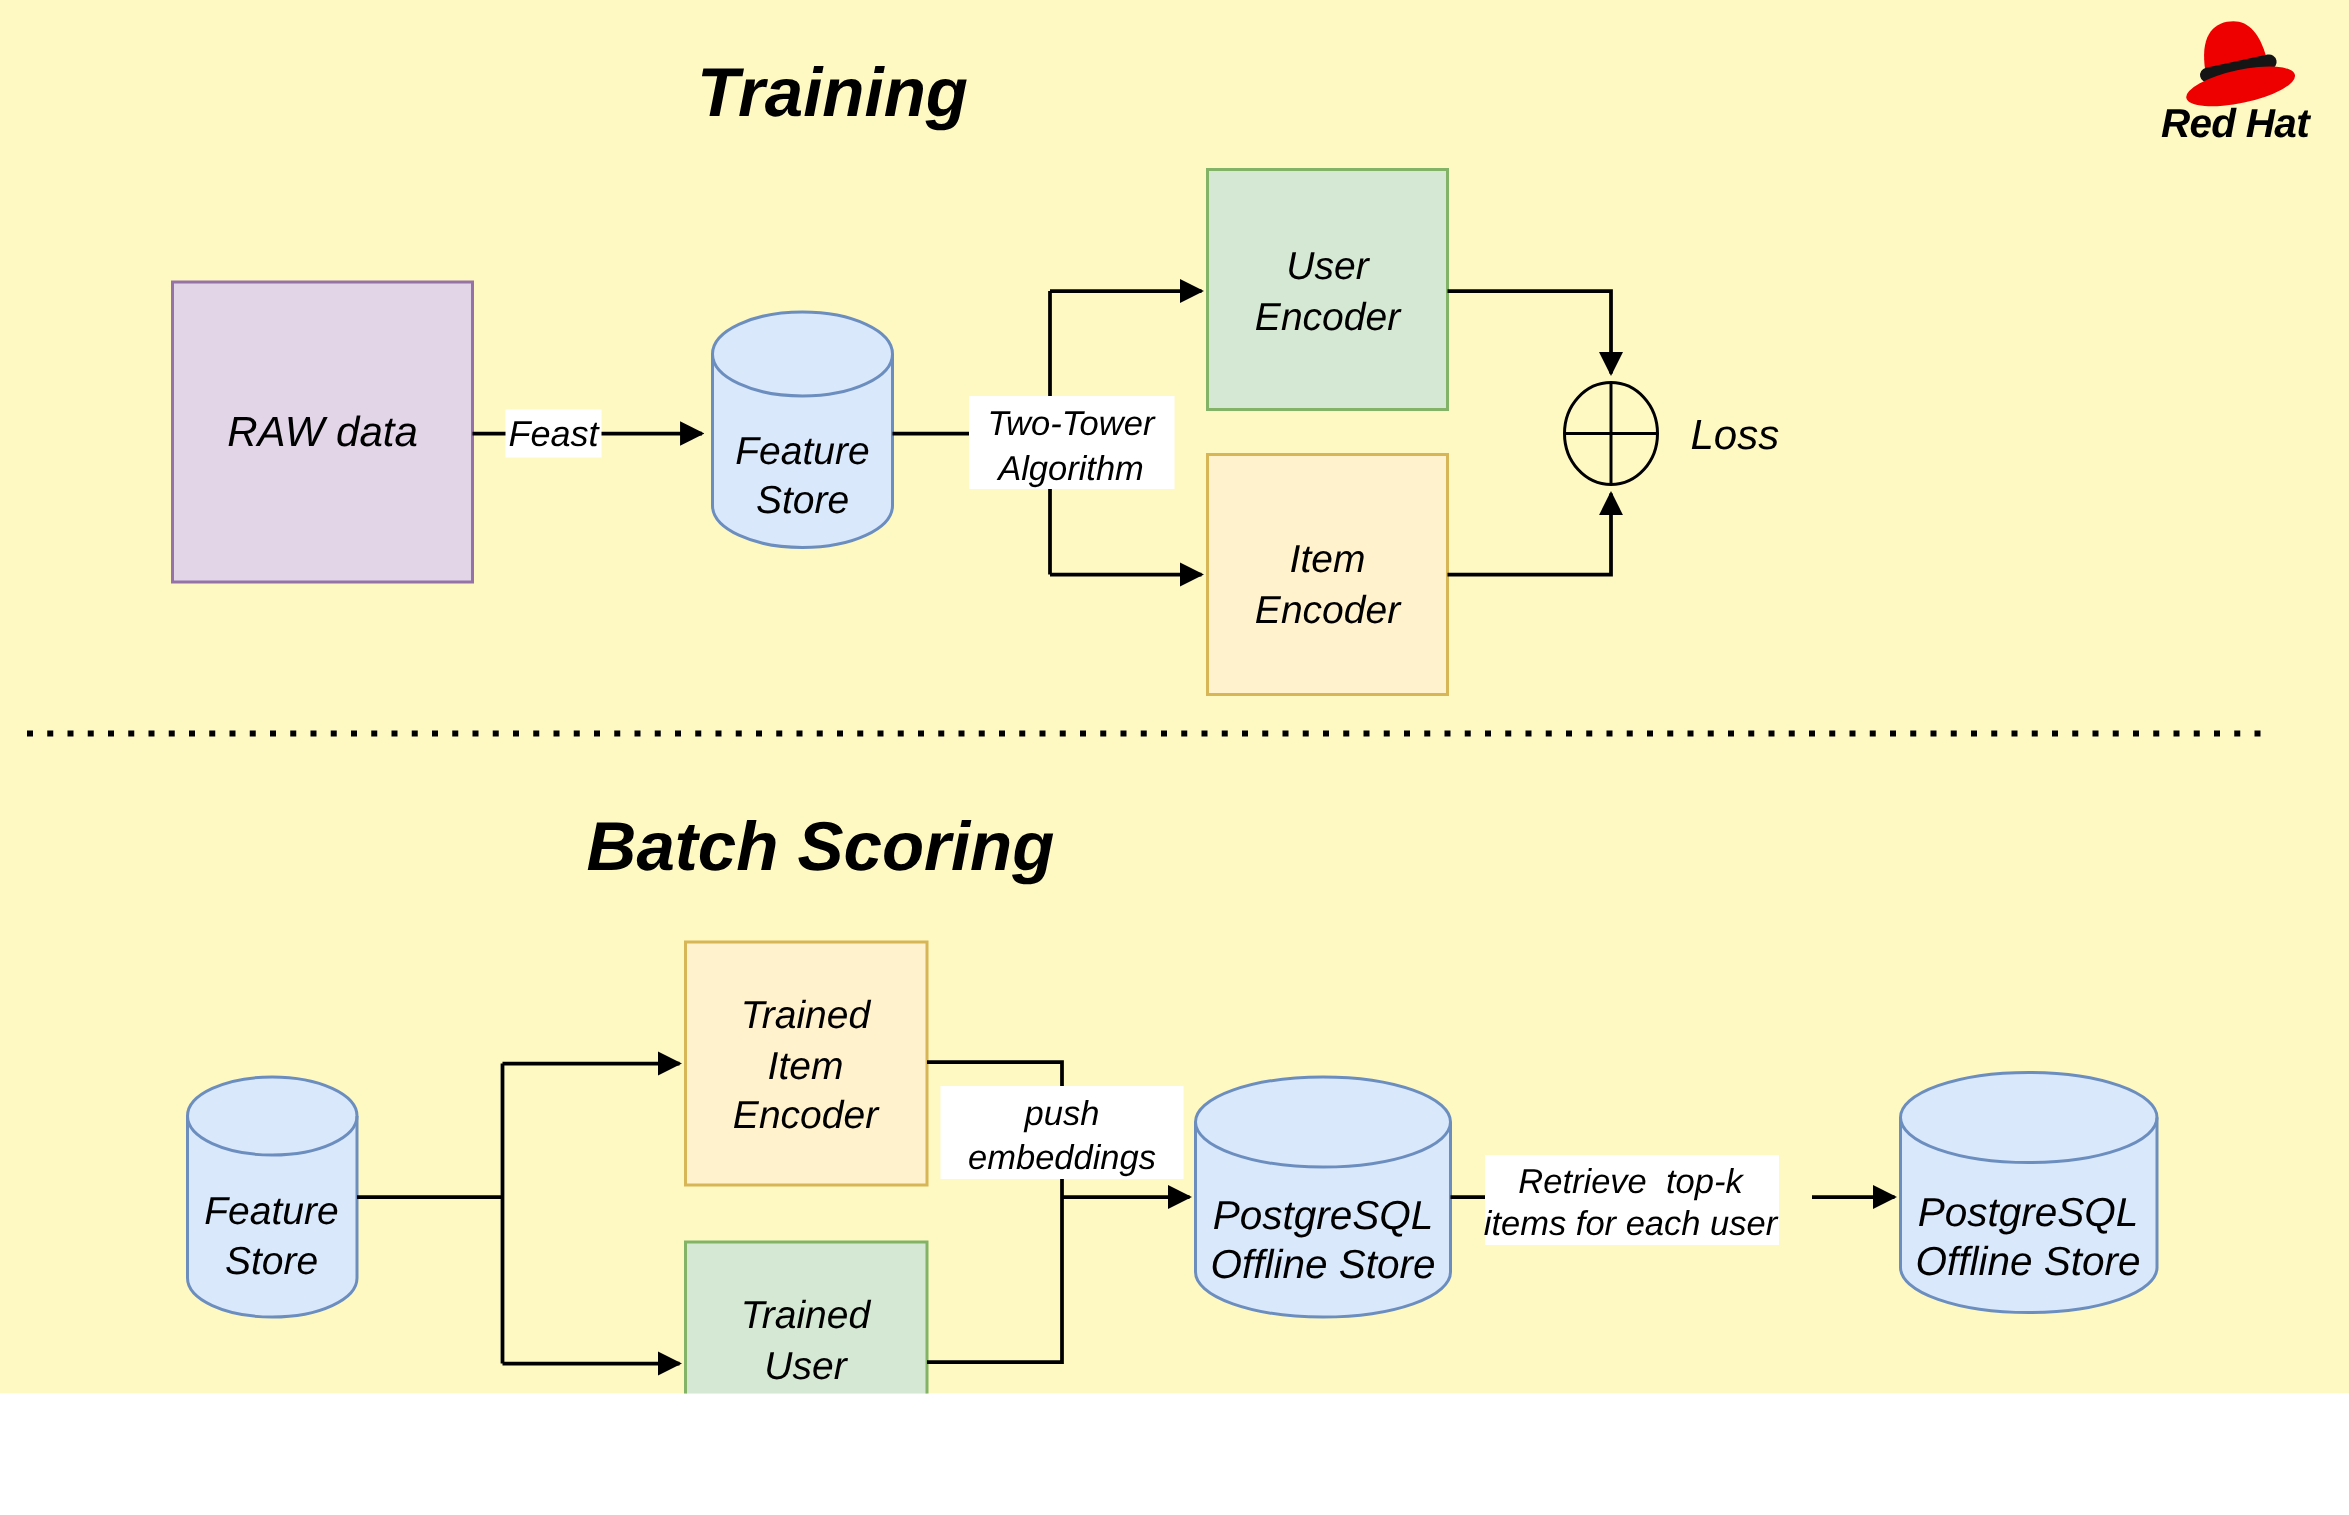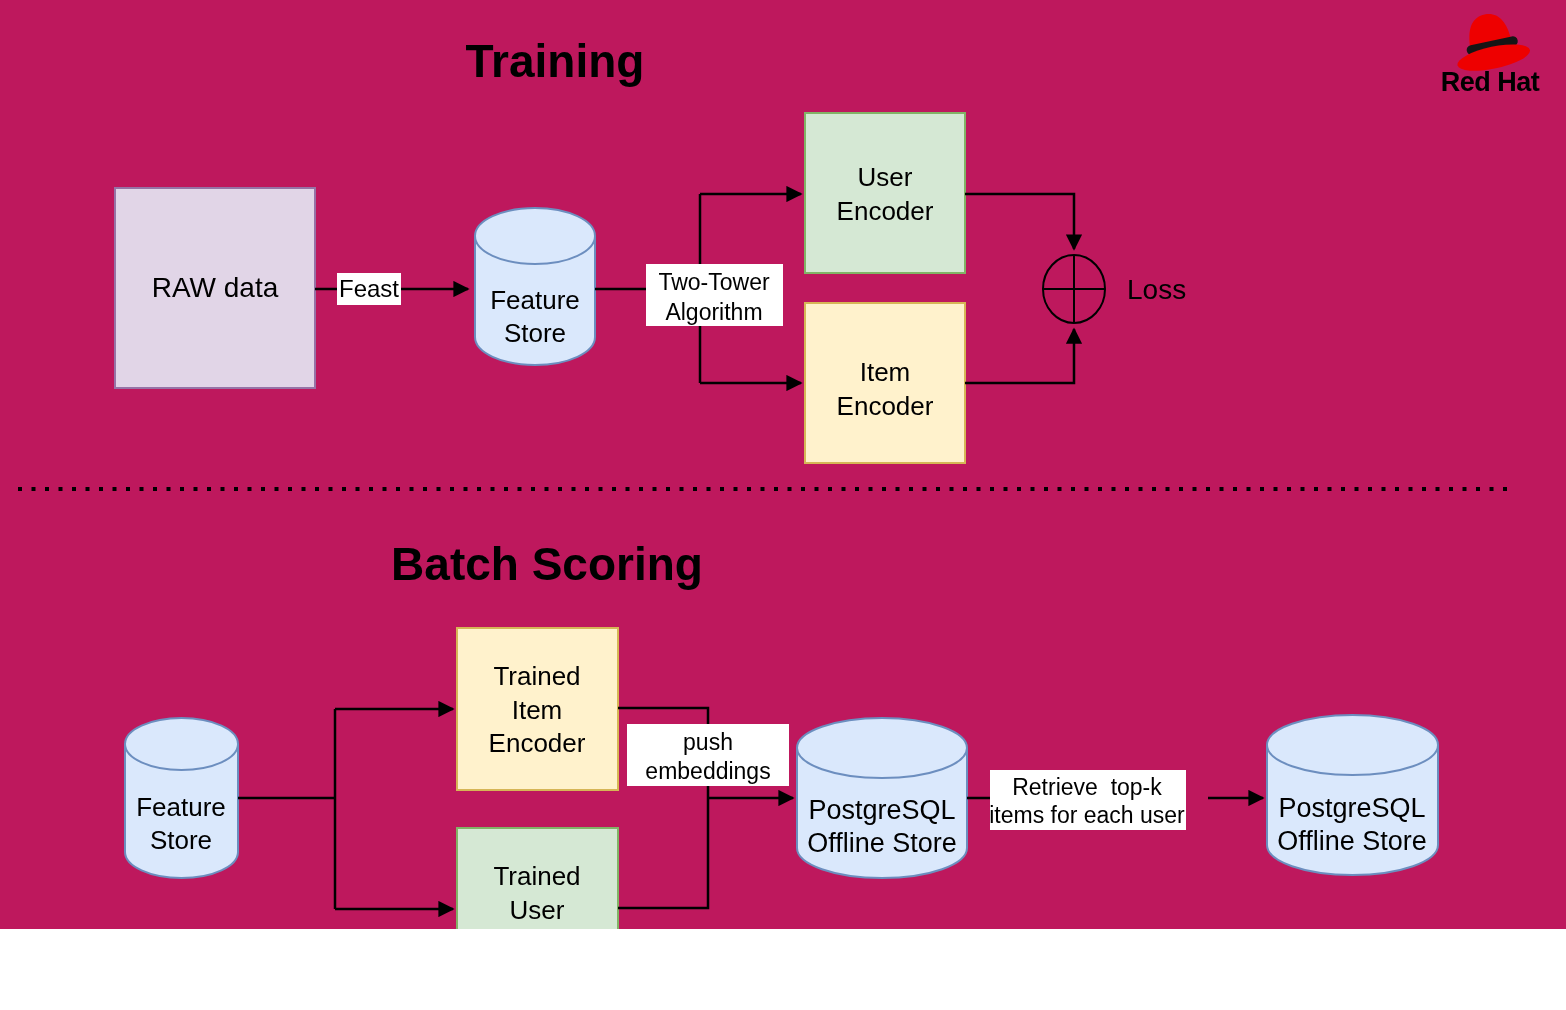--- a/index.html
+++ b/index.html
@@ -1,16 +1,16 @@
 <!DOCTYPE html>
 <html><head>
 <meta charset="utf-8">
 <style>
   html, body { margin: 0; padding: 0; background: #ffffff; }
-  .canvas { width: 1566px; height: 929px; position: relative; background: #be185d; }
+  .canvas { width: 1566px; height: 929px; position: relative; background: #fef9c3; font-style: italic; }
   svg { display: block; }
   text { font-family: "Liberation Sans", sans-serif; fill: #000000; }
   .title { font-size: 46px; font-weight: bold; text-anchor: middle; }
   .node-label { font-size: 26px; text-anchor: middle; }
   .cyl-label { font-size: 27px; text-anchor: middle; }
   .edge-label { font-size: 23px; text-anchor: middle; white-space: pre; }
   .loss-label { font-size: 28px; text-anchor: start; }
   .brand-label { font-size: 27px; font-weight: bold; text-anchor: middle; letter-spacing: -0.5px; }
   .edge { stroke: #000000; stroke-width: 2.5; fill: none; }
   .thin { stroke-width: 2; }

